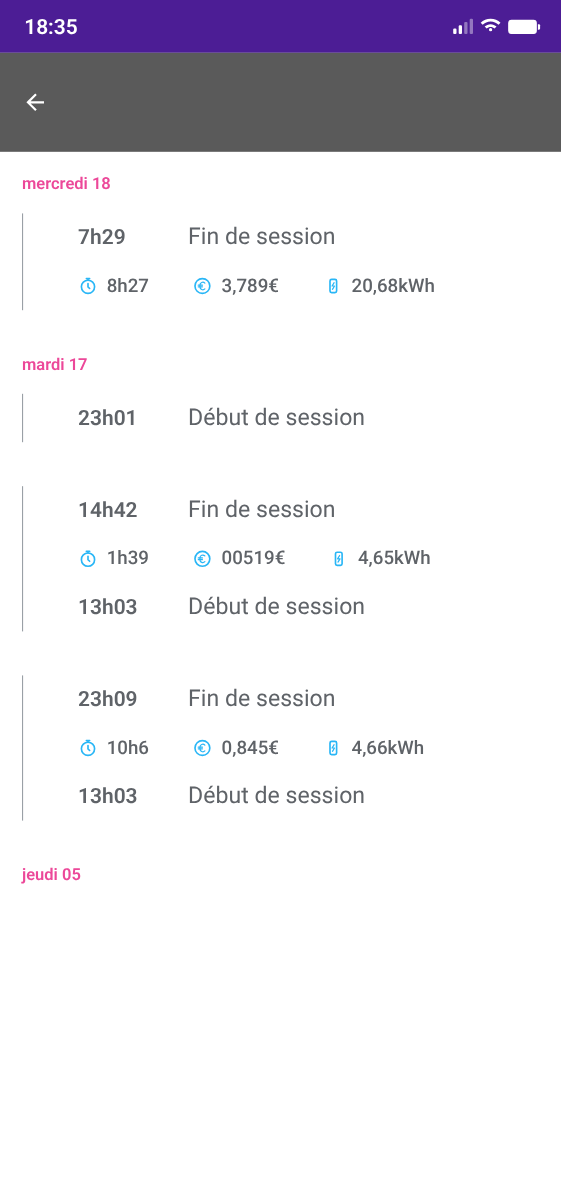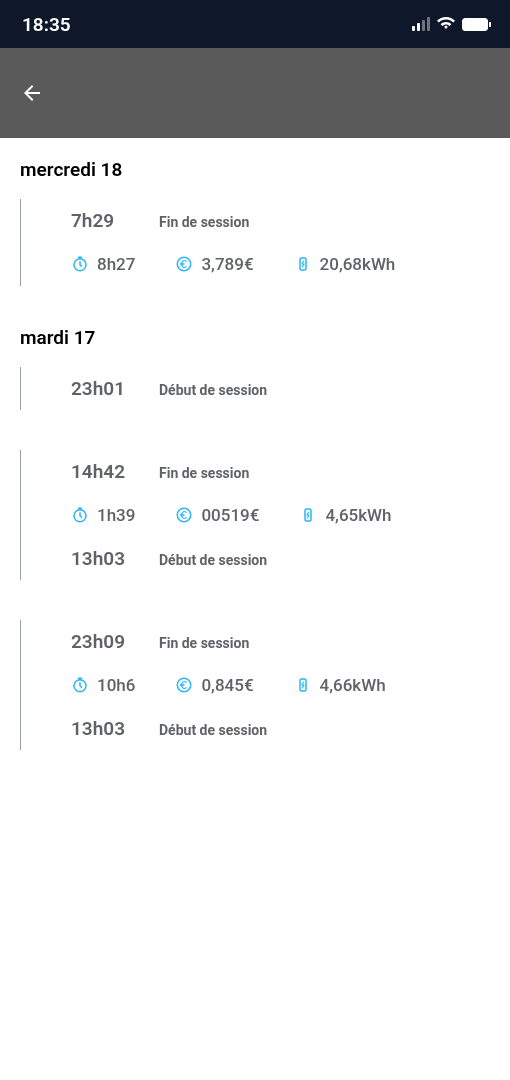--- a/index.html
+++ b/index.html
@@ -5,21 +5,21 @@
     * { margin: 0; padding: 0; box-sizing: border-box; }
     body {
       width: 510px;
       height: 1080px;
       font-family: -apple-system, BlinkMacSystemFont, 'Segoe UI', Roboto, sans-serif;
       background: #fff;
       overflow: hidden;
     }
     .status-bar {
       height: 48px;
-      background: #0f172a;
+      background: #4c1d95;
       display: flex;
       justify-content: space-between;
       align-items: center;
       padding: 0 22px;
       color: #fff;
     }
     .status-time { font-size: 19px; font-weight: 600; }
     .status-icons { display: flex; gap: 6px; align-items: center; }
     .signal-icon { display: flex; gap: 2px; align-items: flex-end; }
     .signal-bar { width: 3px; background: #fff; border-radius: 1px; }
@@ -61,46 +61,46 @@
       margin-bottom: 30px;
       cursor: pointer;
     }
     .chevron-down {
       width: 14px;
       height: 14px;
       display: inline-block;
     }
     .day-section { margin-bottom: 40px; }
     .day-label {
-      color: #000000;
-      font-size: 19px;
+      color: #ec4899;
+      font-size: 15px;
       font-weight: 600;
       margin-bottom: 18px;
     }
     .day-events {
       border-left: 1.5px solid #9aa0a6;
       padding-left: 0;
     }
     .event-row {
       display: flex;
       align-items: baseline;
       padding: 10px 0;
-      gap: 8px;
+      gap: 20px;
     }
     .event-time {
       color: #5f6368;
       font-size: 19px;
       font-weight: 600;
       min-width: 80px;
       margin-left: 50px;
     }
     .event-label {
       color: #5f6368;
-      font-size: 14px;
-      font-weight: 700;
+      font-size: 21px;
+      font-weight: 400;
     }
     .metrics-row {
       display: flex;
       align-items: center;
       padding: 12px 0 12px 50px;
       gap: 40px;
     }
     .metric {
       display: flex;
       align-items: center;
@@ -292,14 +292,17 @@
               </span>
               <span>4,66kWh</span>
             </div>
           </div>
           <div class="event-row">
             <div class="event-time">13h03</div>
             <div class="event-label">Début de session</div>
           </div>
         </div>
       </div>
+      <div class="day-section">
+        <div class="day-label">jeudi 05</div>
+      </div>
     </div>
 </div>
 
 </body></html>

